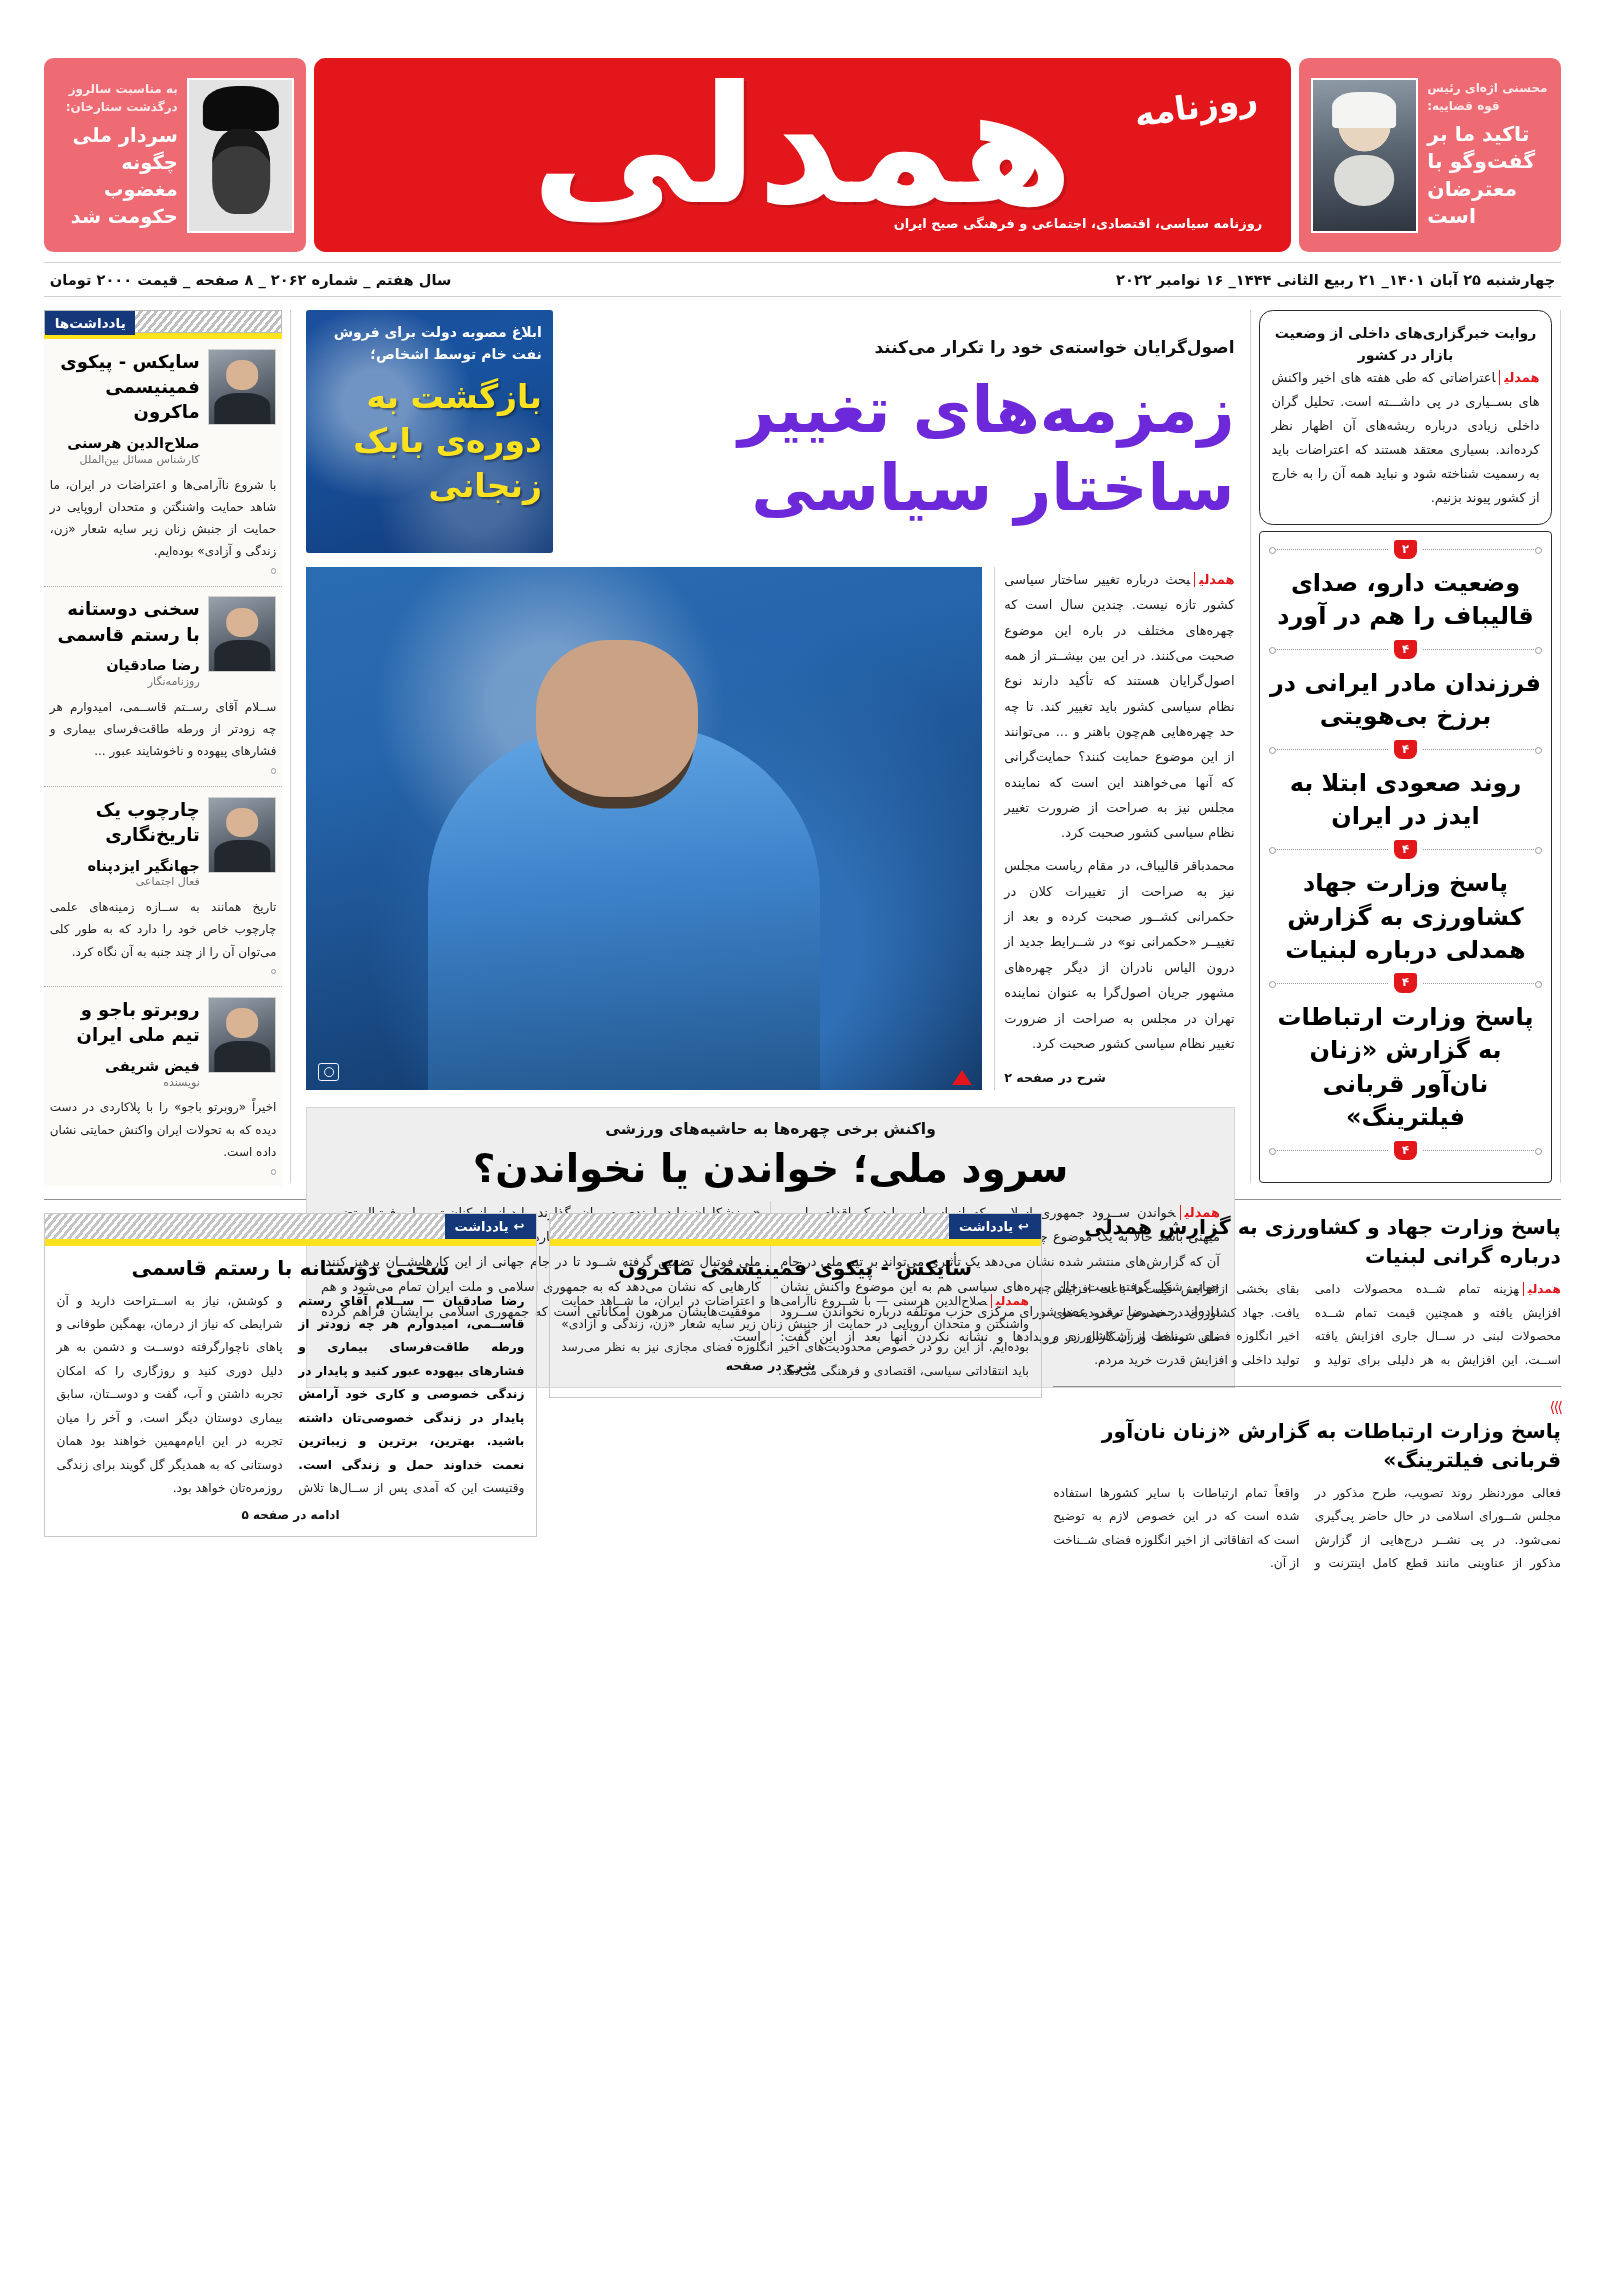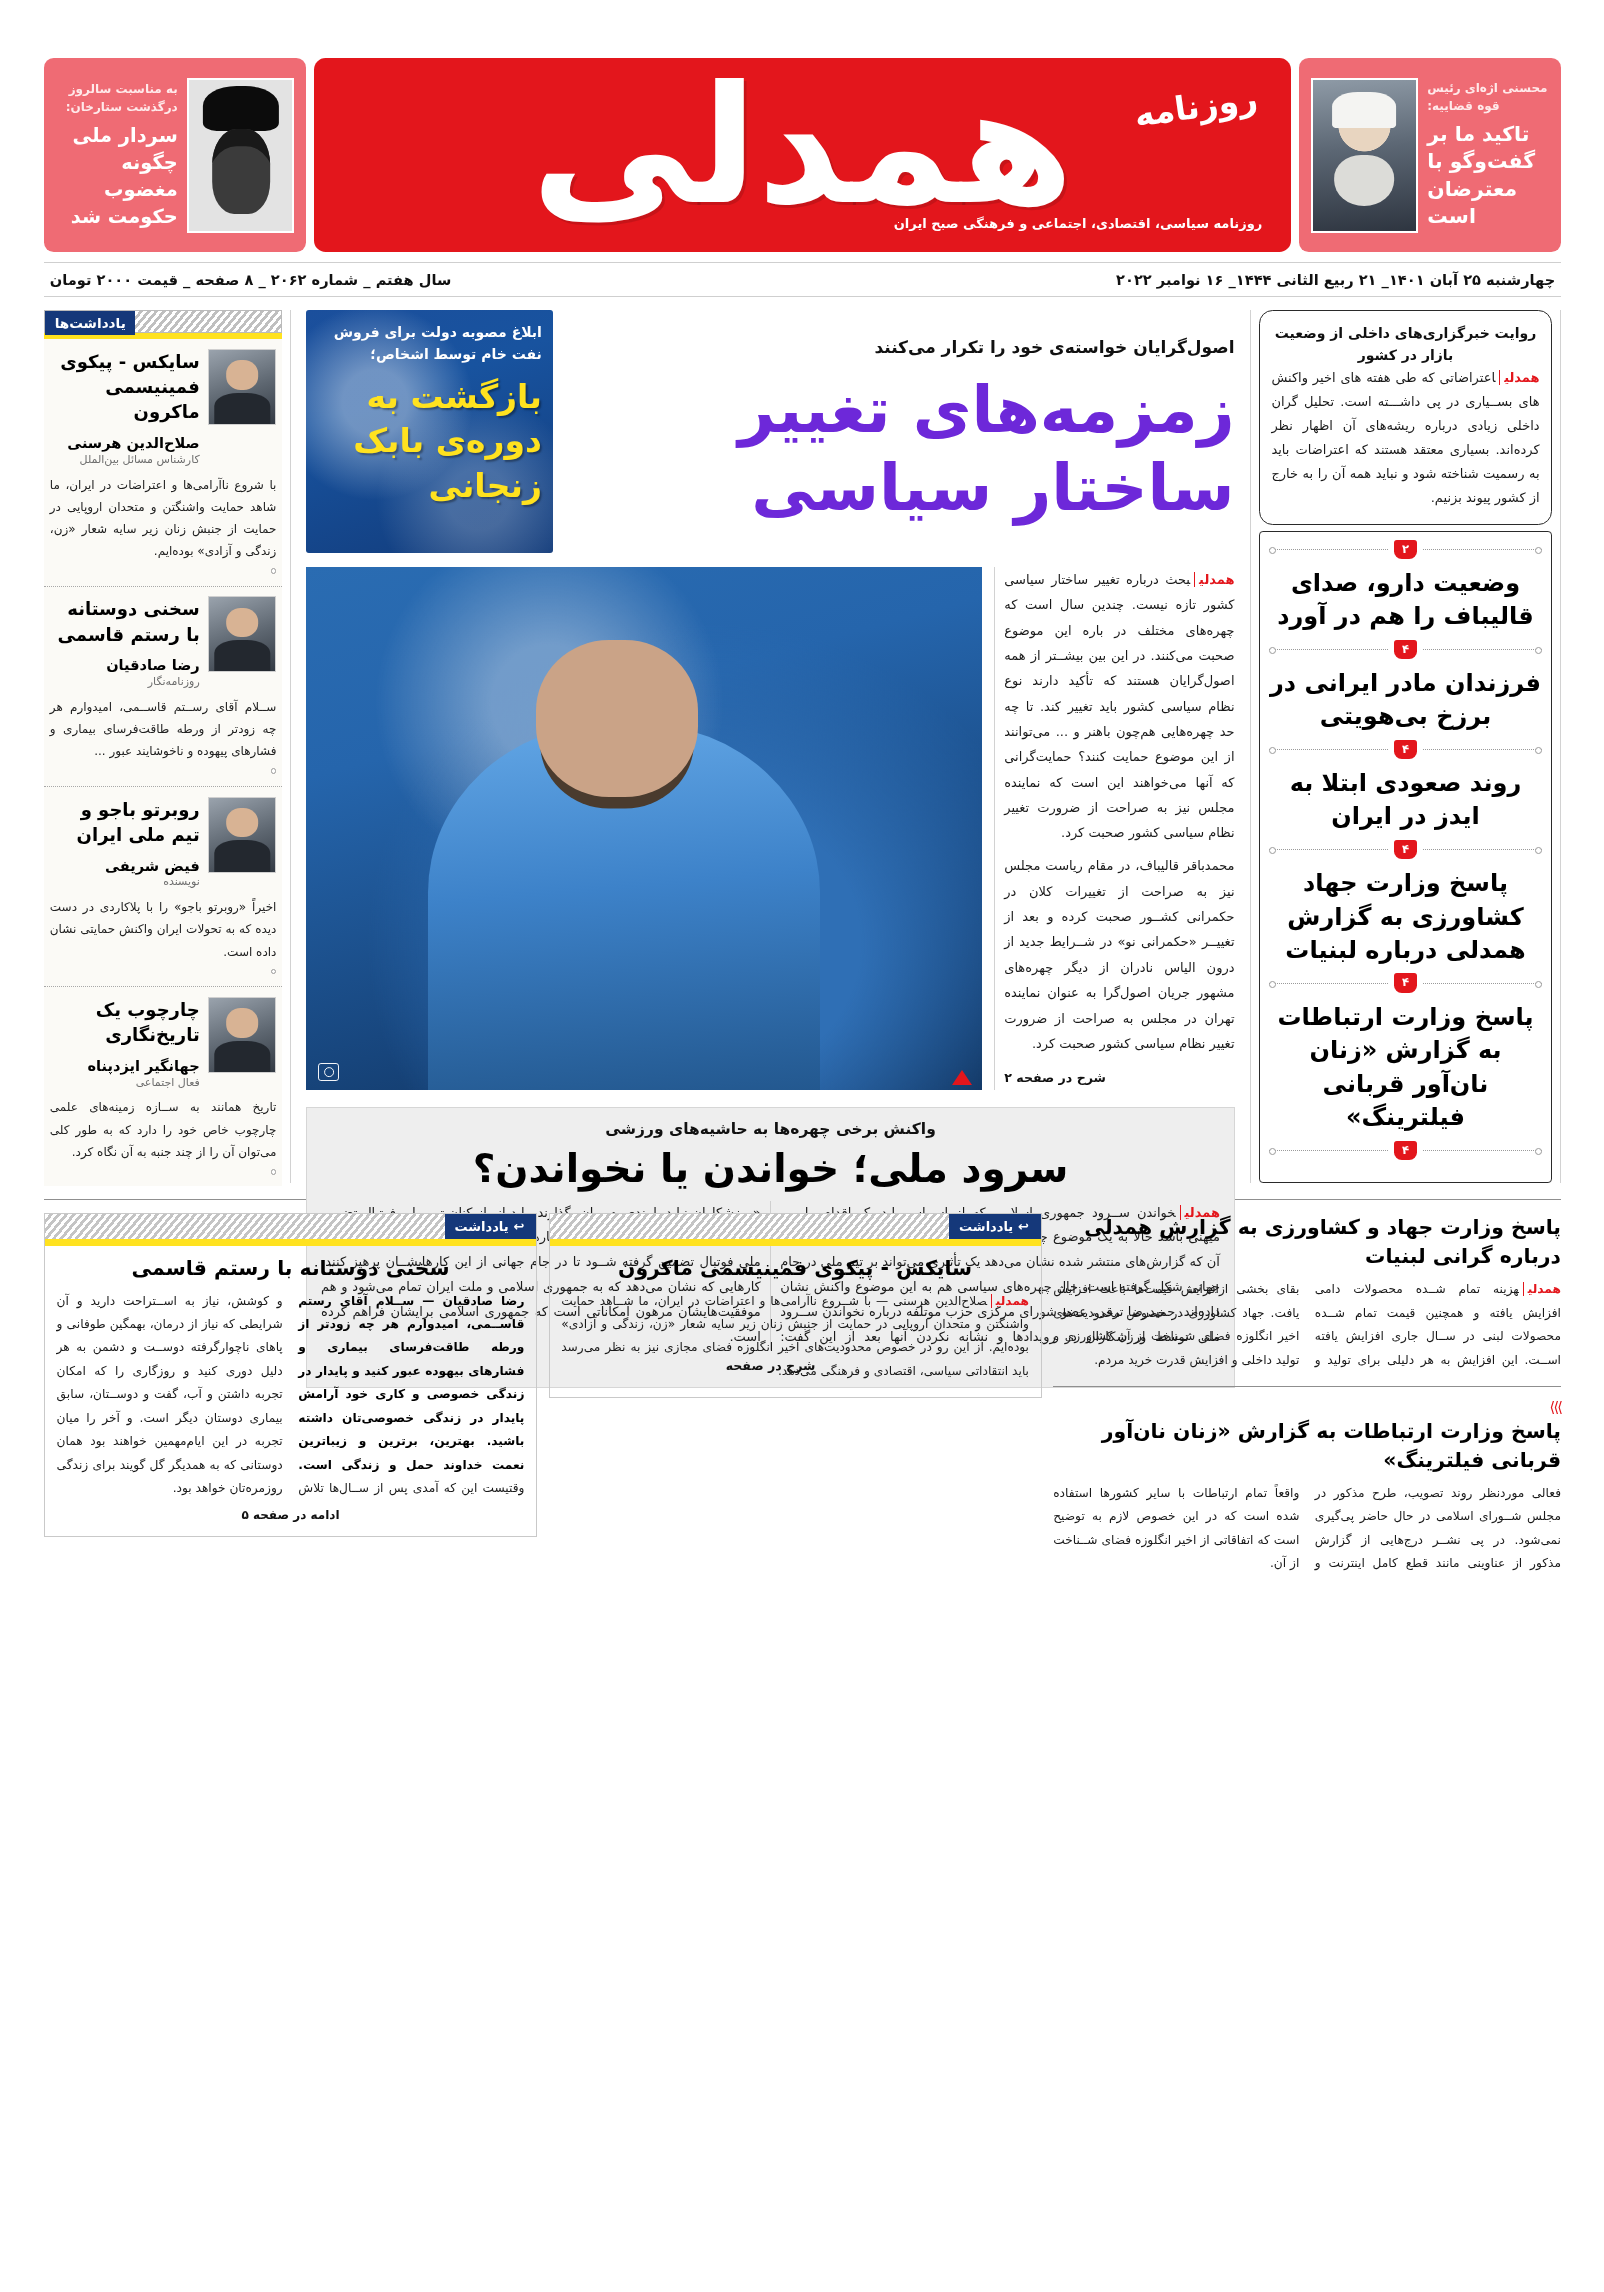--- a/index.html
+++ b/index.html
@@ -848,39 +848,39 @@
           </div>
         </div>
         <div class="sc-excerpt">ســلام آقای رســتم قاســمی، امیدوارم هر چه زودتر از ورطه طاقت‌فرسای بیماری و فشارهای پیهوده و ناخوشایند عبور ...</div>
         <div class="sc-dot"></div>
       </div>
 
       <div class="side-card">
         <div class="sc-top">
           <div class="sc-photo"></div>
           <div class="sc-texts">
+            <div class="sc-title">چارچوب یک تاریخ‌نگاری</div>
+            <div class="sc-author">جهانگیر ایزدپناه</div>
+            <div class="sc-role">فعال اجتماعی</div>
+          </div>
+        </div>
+        <div class="sc-excerpt">تاریخ همانند به ســازه زمینه‌های علمی چارچوب خاص خود را دارد که به طور کلی می‌توان آن را از چند جنبه به آن نگاه کرد.</div>
+        <div class="sc-dot"></div>
+      </div>
+
+      <div class="side-card">
+        <div class="sc-top">
+          <div class="sc-photo"></div>
+          <div class="sc-texts">
             <div class="sc-title">روبرتو باجو و تیم ملی ایران</div>
             <div class="sc-author">فیض شریفی</div>
             <div class="sc-role">نویسنده</div>
           </div>
         </div>
         <div class="sc-excerpt">اخیراً «روبرتو باجو» را با پلاکاردی در دست دیده که به تحولات ایران واکنش حمایتی نشان داده است.</div>
-        <div class="sc-dot"></div>
-      </div>
-
-      <div class="side-card">
-        <div class="sc-top">
-          <div class="sc-photo"></div>
-          <div class="sc-texts">
-            <div class="sc-title">چارچوب یک تاریخ‌نگاری</div>
-            <div class="sc-author">جهانگیر ایزدپناه</div>
-            <div class="sc-role">فعال اجتماعی</div>
-          </div>
-        </div>
-        <div class="sc-excerpt">تاریخ همانند به ســازه زمینه‌های علمی چارچوب خاص خود را دارد که به طور کلی می‌توان آن را از چند جنبه به آن نگاه کرد.</div>
         <div class="sc-dot"></div>
       </div>
     </div>
   </div>
 
   <div class="bottom-rule"></div>
 
   <div class="bottom-grid">
 
     <div class="bcol wide">

